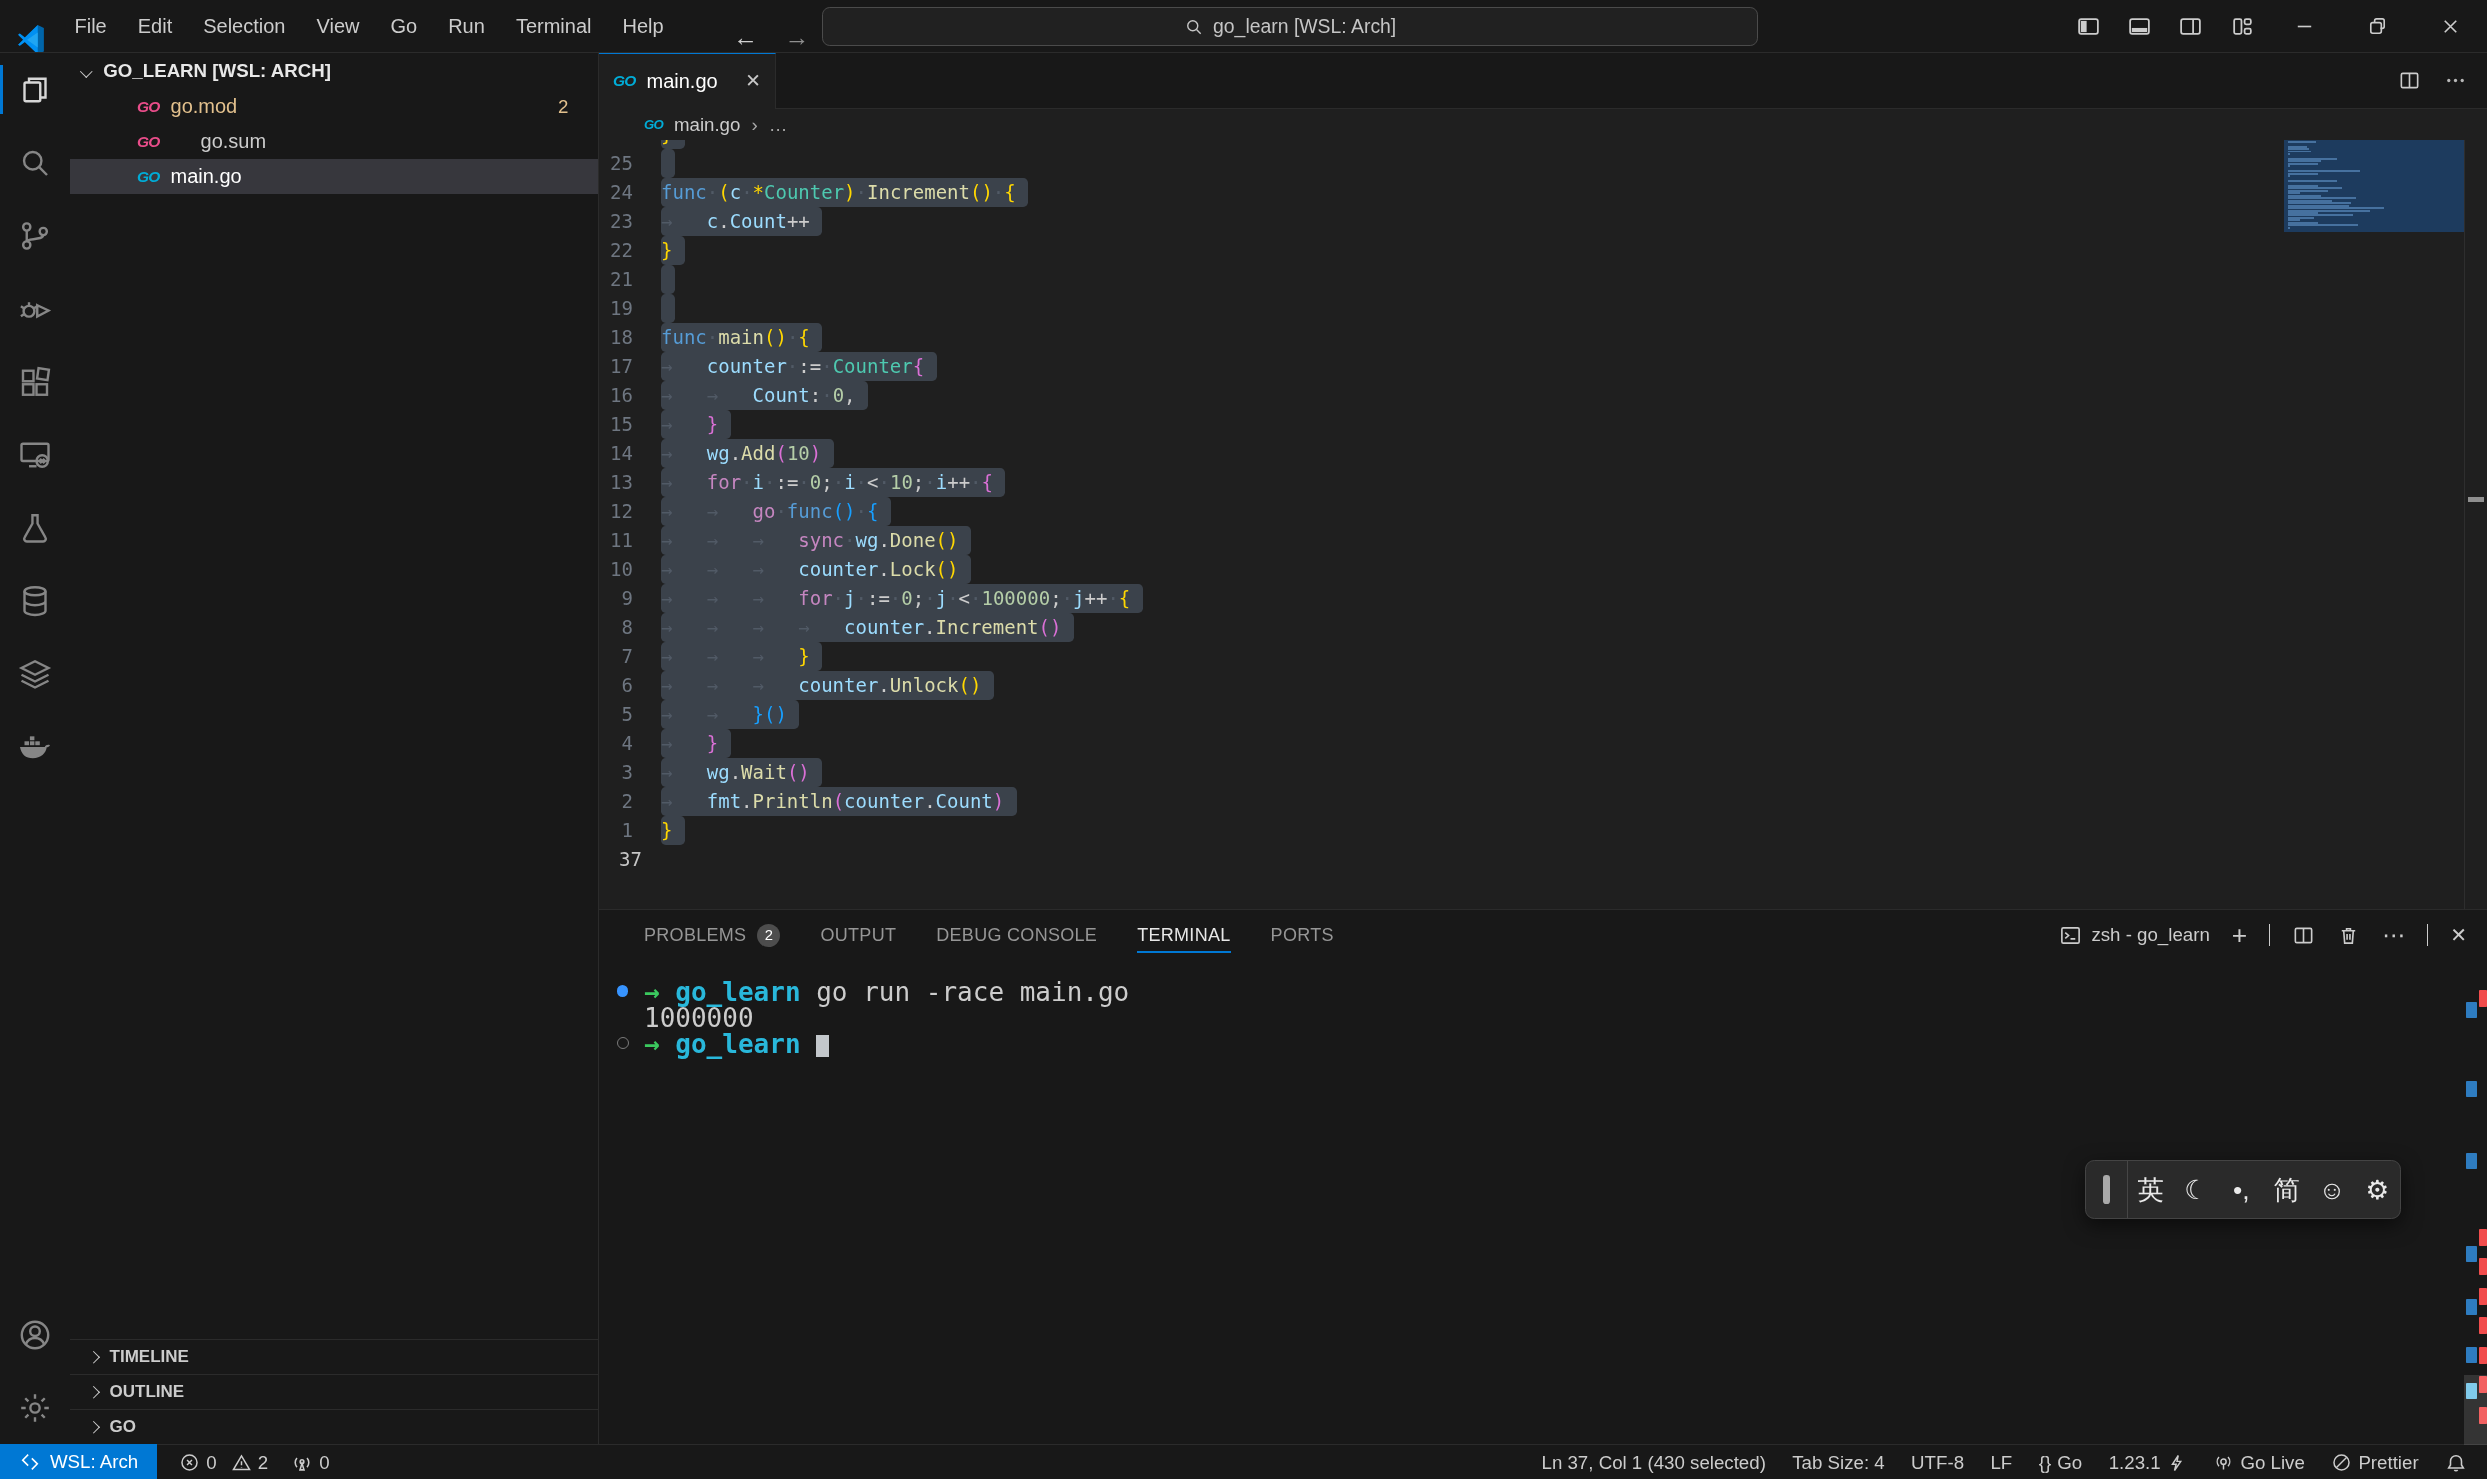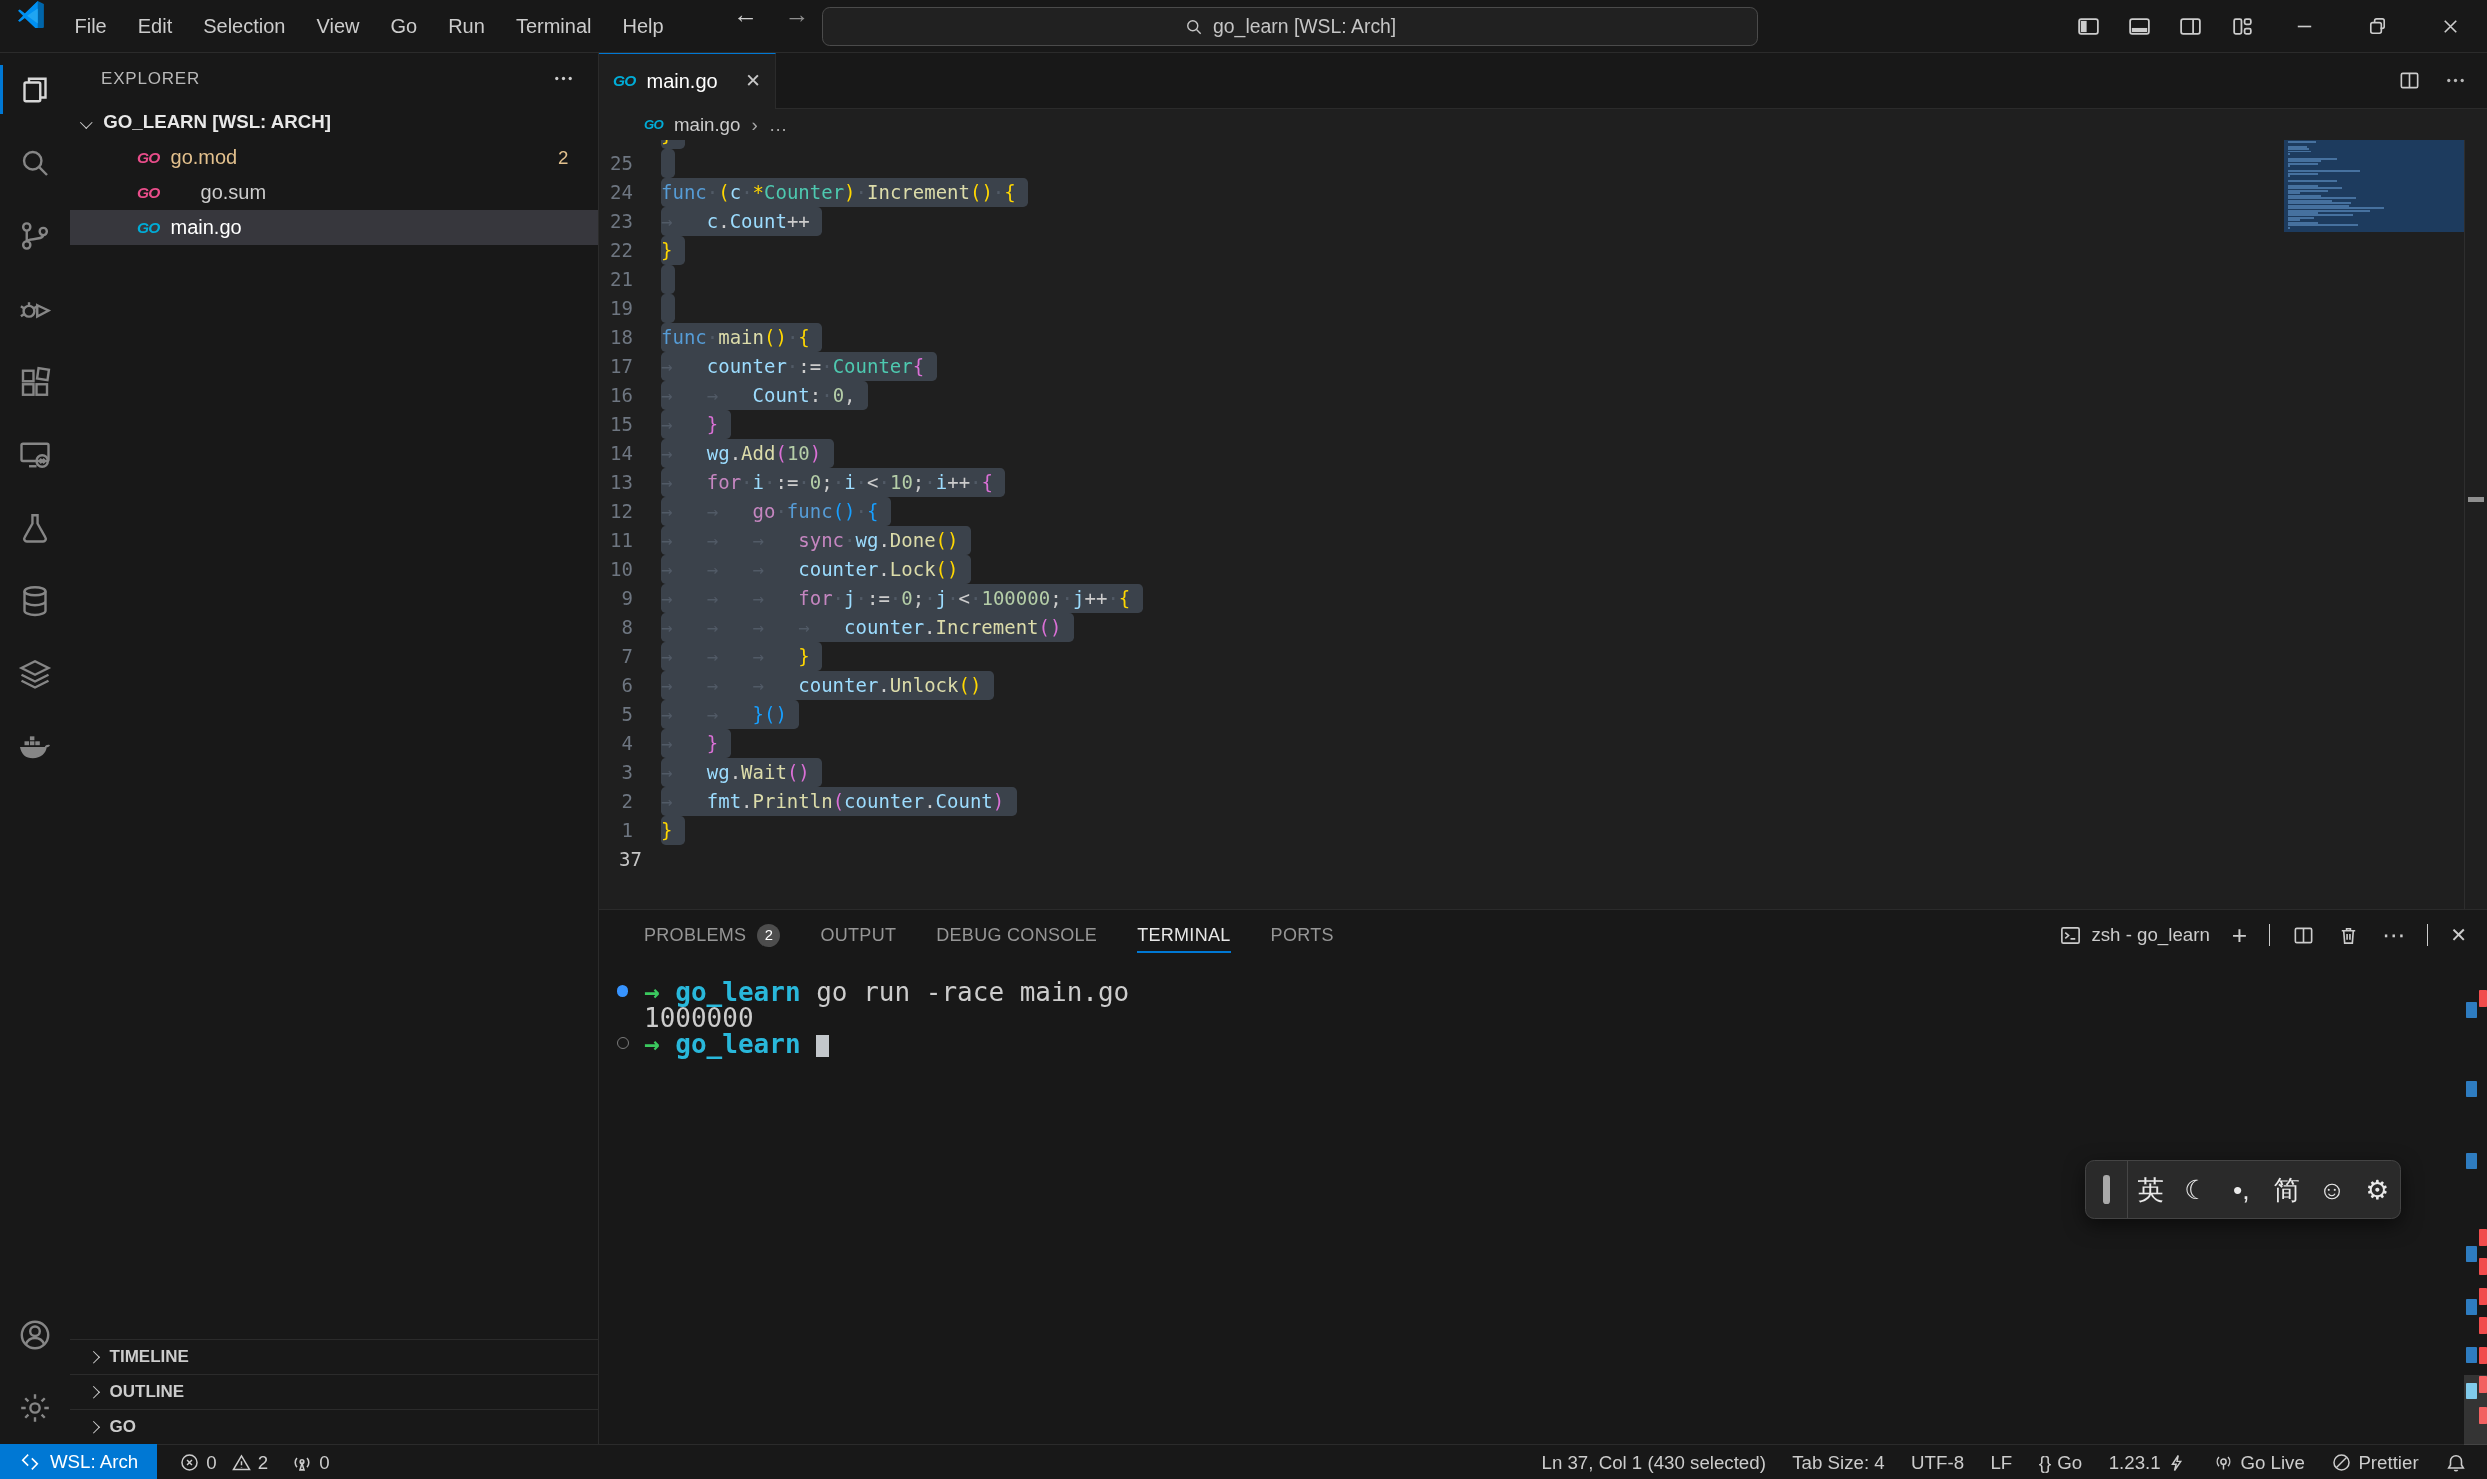--- a/index.html
+++ b/index.html
@@ -1,20 +1,20 @@
 <!DOCTYPE html>
 <html style="font-size:12.4px"><head>
 <meta charset="utf-8">
 <style>
   *{margin:0;padding:0;box-sizing:border-box;user-select:none}
   html,body{width:2487px;height:1480px;background:#181818;overflow:hidden;
     font-family:"Liberation Sans",sans-serif;color:#CCCCCC;cursor:default}
   svg{display:block}
   
-  #titlebar{height:53px;display:flex;align-items:flex-start;background:#181818;
+  #titlebar{height:53px;display:flex;align-items:flex-end;background:#181818;
     border-bottom:0.8px solid #2B2B2B;position:relative}
   #vscode-logo{width:28px;height:28px;margin:0 14px 0 17px}
   #menubar{display:flex;height:100%}
   .menu-item{padding:0 15.5px;font-size:20px;color:#CCCCCC;display:flex;align-items:center}
   #nav-arrows{display:flex;gap:26.4px;margin-left:54px;font-size:25px;color:#CFCFCF}
   #searchbox{position:absolute;left:822px;top:7px;width:936px;height:39px;background:#212121;
     border:0.8px solid #4B4B4B;border-radius:7.8px;display:flex;align-items:center;
     justify-content:center;font-size:19.4px;color:#C5C5C5;gap:9.3px}
   #win-right{margin-left:auto;display:flex;align-items:center;height:100%}
   .layout-ic{padding:0 13.2px;height:100%;display:flex;align-items:center}
@@ -270,30 +270,20 @@
       </div>
     <div class="ab-item">
       <svg width="36" height="36" viewBox="0 0 24 24">
           <circle cx="12" cy="12" r="3.1"></circle>
           <path d="M12 2.8v3M12 18.2v3M2.8 12h3M18.2 12h3M5.5 5.5l2.1 2.1M16.4 16.4l2.1 2.1M5.5 18.5l2.1-2.1M16.4 7.6l2.1-2.1"></path>
         </svg>
       </div>
   </div>
 
   <div id="sidebar">
-    <div id="sb-header">
-      <span>EXPLORER</span>
-      <span id="sb-more">
-        <svg width="23" height="23" viewBox="0 0 24 24" style="fill:#CCCCCC">
-            <circle cx="5" cy="12" r="1.7"></circle>
-            <circle cx="12" cy="12" r="1.7"></circle>
-            <circle cx="19" cy="12" r="1.7"></circle>
-          </svg>
-        </span>
-    </div>
     <div id="root-row">
       <span class="chev down"></span>
       <span>GO_LEARN [WSL: ARCH]</span>
     </div>
     <div id="file-list">
         <div class="file-row">
           <span class="goicon" style="color: rgb(233, 77, 138);">GO</span>
           <span style="color: rgb(226, 192, 141);">go.mod</span>
           <span class="file-badge" style="color: rgb(226, 192, 141);">2</span>
         </div>

